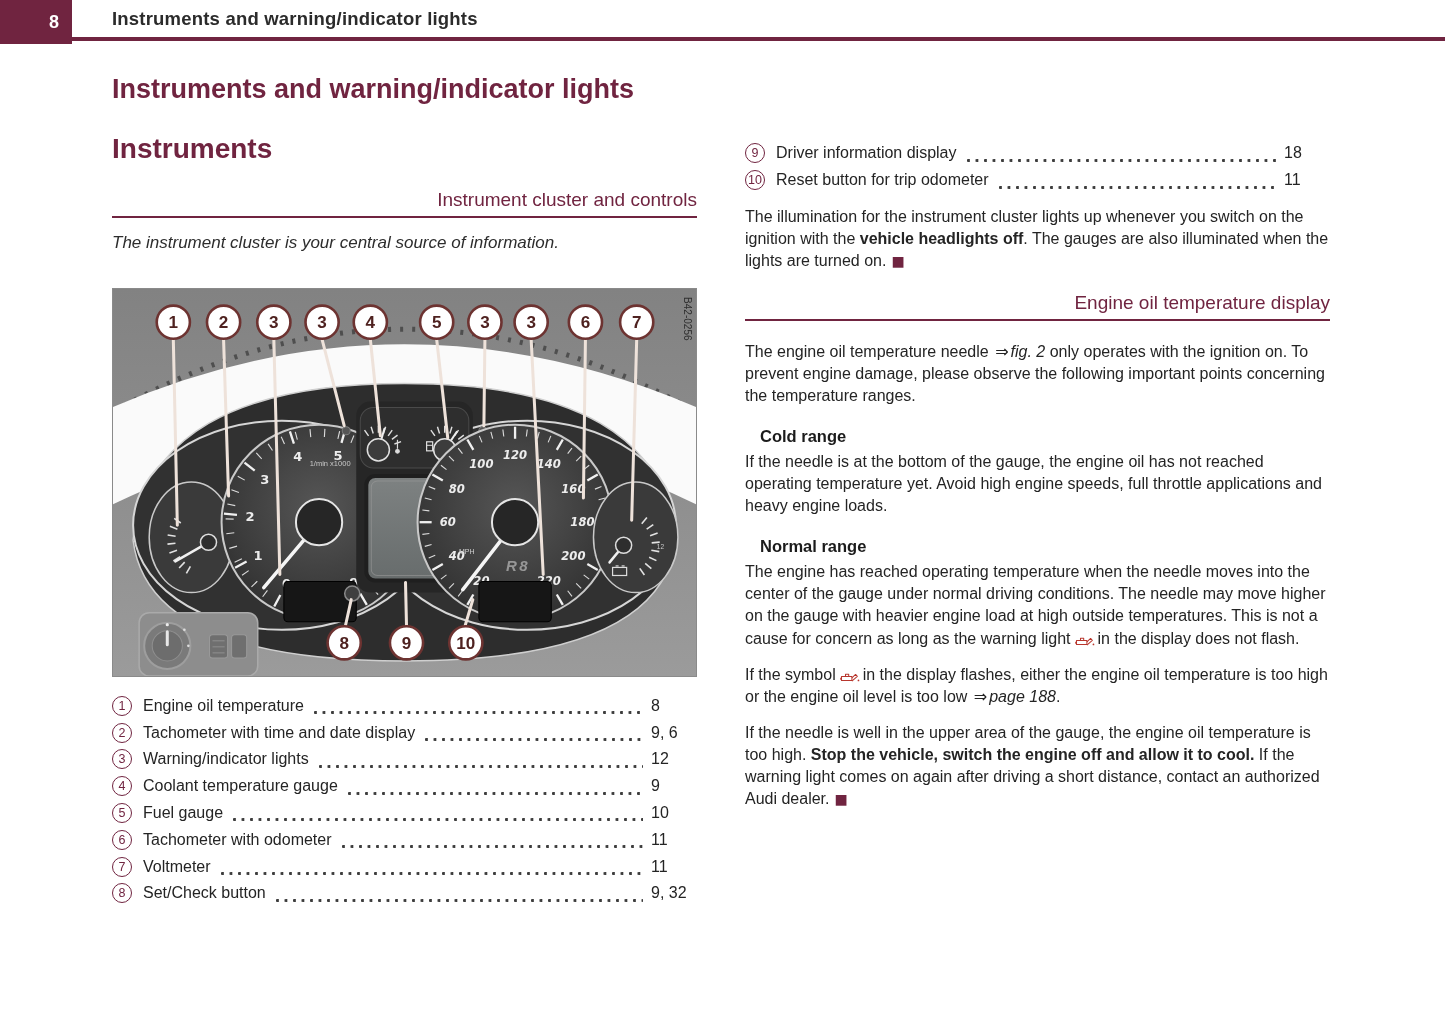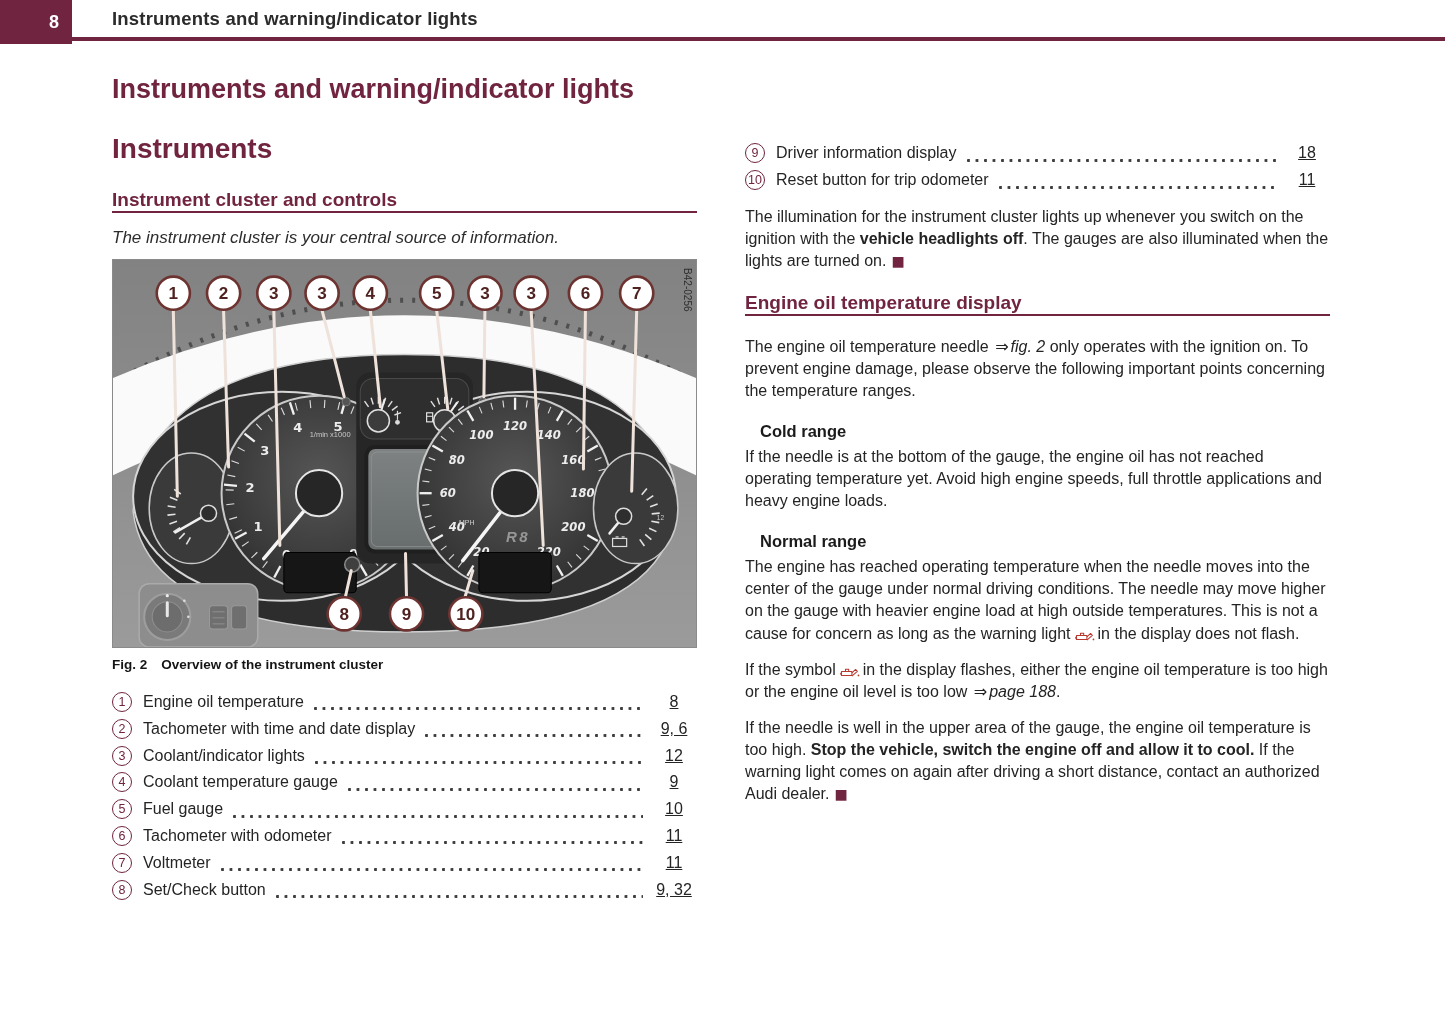--- a/index.html
+++ b/index.html
@@ -15,38 +15,38 @@
   .hdr-title{position:absolute;left:112px;top:0;height:37px;display:flex;align-items:center;
              font-weight:bold;font-size:18.5px;color:#2b2b2b;letter-spacing:.2px;}
 
   
   .content{display:flex;padding:0 112px;gap:48px;margin-top:30px;}
   .col{width:585px;box-sizing:border-box;}
   .col-right{padding-top:66px;}
 
   h1{font-size:27px;color:var(--maroon);margin:0 0 28px;font-weight:bold;}
   h2{font-size:28px;color:var(--maroon);margin:0 0 24px;font-weight:bold;}
-  h3.ruled{font-size:19px;color:var(--maroon);margin:0 0 12px;border-bottom:2px solid var(--maroon);font-weight:bold;}
+  h3.ruled{font-size:19px;color:var(--maroon);margin:0 0 12px;padding-bottom:5px;border-bottom:2px solid var(--maroon);font-weight:normal;text-align:right;}
   h4{font-size:16.5px;color:#1b1b1b;margin:20px 15px 5px;font-weight:bold;}
-  .intro{font-style:italic;font-size:17px;line-height:1.5;margin:0 0 8px;color:#2d2d2d;}
+  .intro{font-style:italic;font-size:17px;line-height:1.5;margin:0 0 32px;color:#2d2d2d;}
   p.body{font-size:16px;line-height:1.38;margin:0 0 14px;color:var(--ink);}
   p.body i{font-style:italic;}
   .arrow{font-family:"DejaVu Sans",sans-serif;padding:0 2px;}
   .endmark{color:var(--maroon);font-family:"DejaVu Sans",sans-serif;font-size:14px;margin-left:5px;}
 
   
   ul.legend{list-style:none;margin:16px 0 0;padding:0;}
   .col-right ul.legend{margin:0 0 12px;}
   ul.legend li{display:flex;align-items:center;height:26.8px;font-size:16px;}
   .cnum{flex:none;width:20px;height:20px;border:1.5px solid var(--maroon);color:var(--maroon);border-radius:50%;
         display:inline-flex;align-items:center;justify-content:center;font-size:12.5px;margin-right:11px;box-sizing:border-box;}
   .leader{flex:1;align-self:flex-end;height:12px;margin:0 8px 5px 10px;
           background-image:radial-gradient(circle at 1.5px 1.5px,#3d3d3d 1.35px,transparent 1.7px);
           background-size:8.5px 3px;background-repeat:repeat-x;background-position:left bottom;}
-  .pgref{flex:none;min-width:46px;text-align:center;text-decoration:underline;}
+  .pgref{flex:none;min-width:46px;text-align:left;}
 
   
   figure{margin:0;}
   .figframe{border:1px solid #8a8a8a;line-height:0;}
   figcaption{font-size:13.5px;font-weight:bold;color:#151515;margin-top:9px;line-height:1.2;}
   figcaption .figlabel{margin-right:14px;}
   .gNum{fill:#ededed;font-weight:bold;font-family:"DejaVu Sans",sans-serif;}
   .gNum.it{font-style:italic;}
   .cl{stroke:#eee2da;stroke-width:3;stroke-linecap:round;}
   .co-circ{fill:#ffffff;stroke:var(--ring);stroke-width:2.6;}
@@ -409,39 +409,38 @@
                 <circle class="co-circ" cx="292" cy="352" r="16.5"></circle>
                 <text class="co-txt" x="292" y="358" text-anchor="middle">9</text>
               </g>
           <g>
                 <circle class="co-circ" cx="351" cy="352" r="16.5"></circle>
                 <text class="co-txt" x="351" y="358" text-anchor="middle">10</text>
               </g>
         </g>
       </svg>
       </div>
-      <figcaption><span class="figlabel">Fig. 2</span><span>Overview of the instrument cluster</span></figcaption>
     </figure>
 
     <ul class="legend">
       <li>
           <span class="cnum">1</span>
           <span>Engine oil temperature</span>
           <span class="leader"></span>
           <span class="pgref">8</span>
         </li>
       <li>
           <span class="cnum">2</span>
           <span>Tachometer with time and date display</span>
           <span class="leader"></span>
           <span class="pgref">9, 6</span>
         </li>
       <li>
           <span class="cnum">3</span>
-          <span>Coolant/indicator lights</span>
+          <span>Warning/indicator lights</span>
           <span class="leader"></span>
           <span class="pgref">12</span>
         </li>
       <li>
           <span class="cnum">4</span>
           <span>Coolant temperature gauge</span>
           <span class="leader"></span>
           <span class="pgref">9</span>
         </li>
       <li>

